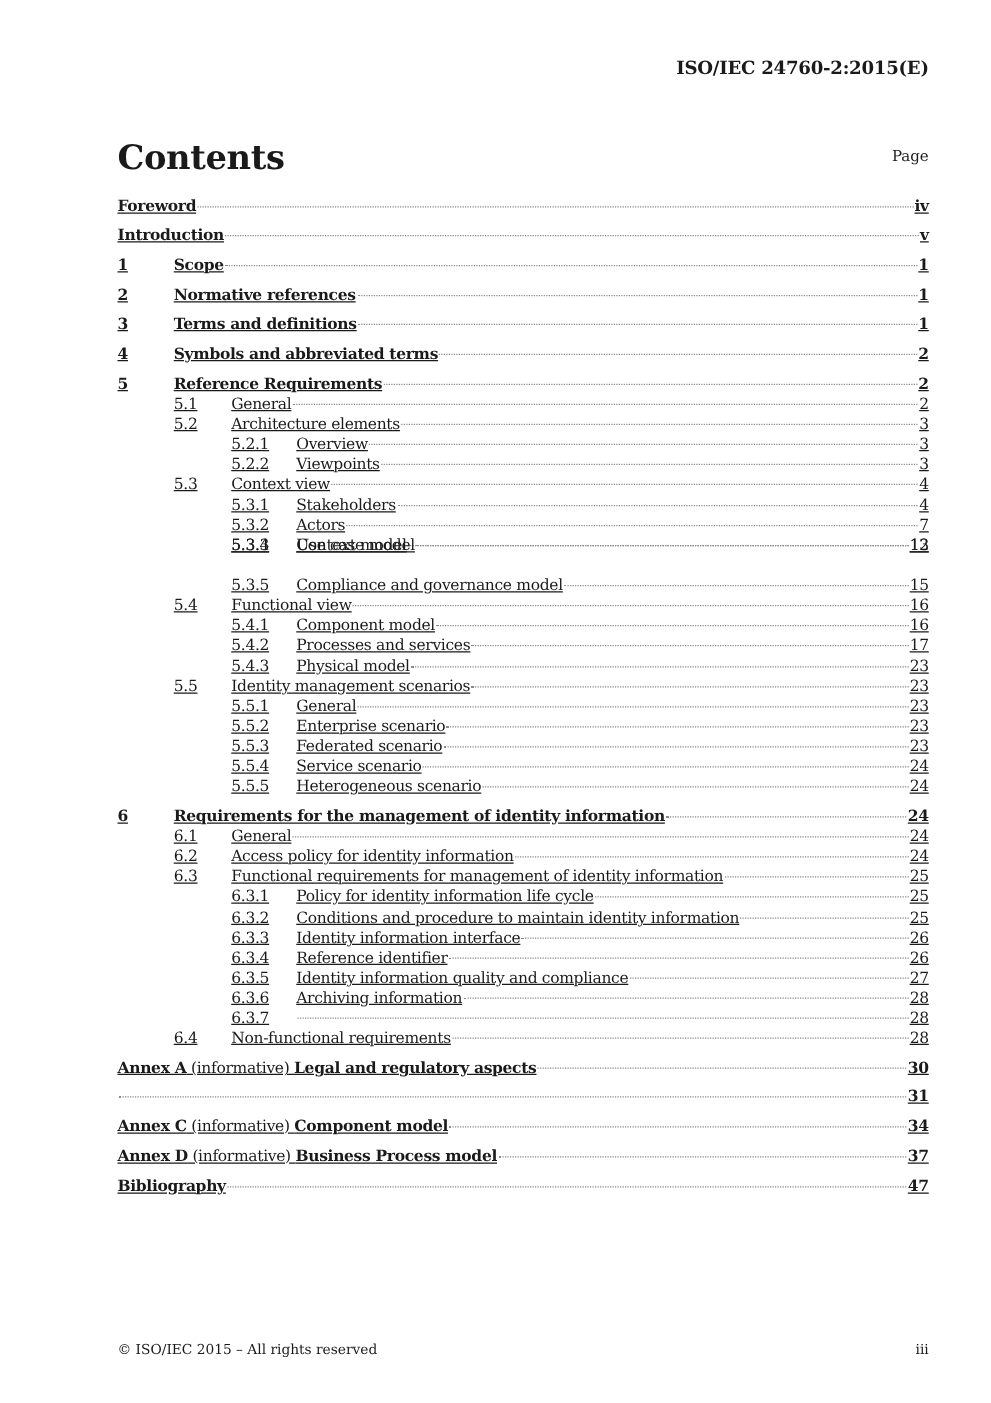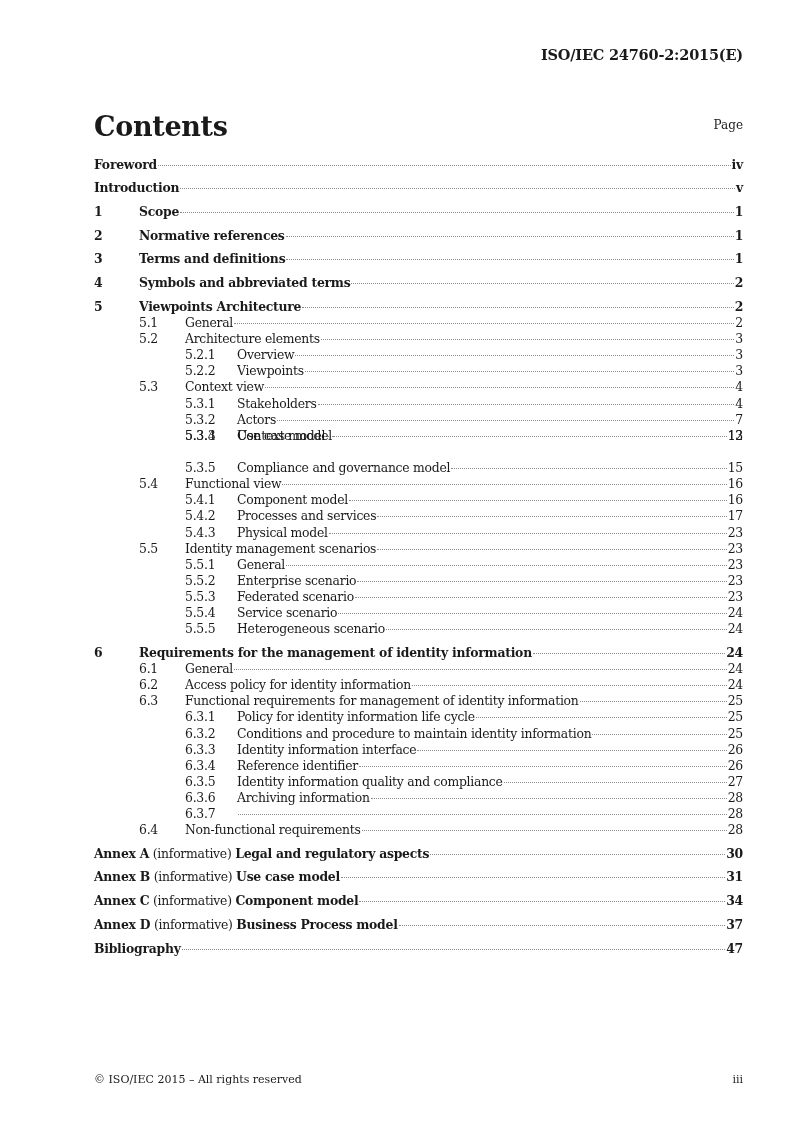--- a/index.html
+++ b/index.html
@@ -5,21 +5,21 @@
   html, body { margin: 0; padding: 0; background: #ffffff; }
   body { width: 793px; height: 1122px; position: relative; overflow: hidden;
          font-family: "DejaVu Serif", "Liberation Serif", serif; color: #1a1a1a; }
   .header-code { position: absolute; top: 46px; right: 50px; font-weight: bold;
          font-size: 14.5px; letter-spacing: -0.2px; }
   .contents-title { position: absolute; top: 111px; left: 94px; font-size: 27px;
          font-weight: bold; letter-spacing: -0.3px; }
   .page-label { position: absolute; top: 118px; right: 50px; font-size: 12px; }
   .toc { position: absolute; left: 94px; width: 649px; top: 0; }
   .row { position: absolute; left: 0; width: 649px; display: flex; align-items: baseline;
-         font-size: 12.4px; line-height: 16px; height: 16px; white-space: nowrap; letter-spacing: -0.25px; }
+         font-size: 12.4px; line-height: 16px; height: 16px; white-space: nowrap; letter-spacing: -0.25px; text-decoration: underline; }
   .row.bold { font-weight: bold; }
   .row .num { display: inline-block; flex: 0 0 auto; }
   .row .title { flex: 0 0 auto; }
   .row .title .norm { font-weight: normal; }
   .row .leader { flex: 1 1 auto; border-bottom: 1px dotted #8a8a8a; margin: 0 1px; height: 0; position: relative; top: -3px; }
   .row .pg { flex: 0 0 auto; text-align: right; }
   .lvl1 .num { width: 45px; }
   .lvl2 { padding-left: 45px; width: 604px; }
   .lvl2 .num { width: 46px; }
   .lvl3 { padding-left: 91px; width: 558px; }
@@ -64,21 +64,21 @@
       <span class="pg">1</span>
     </div>
     <div class="row lvl1 bold" style="top: 275px;">
       <span class="num">4</span>
       <span class="title"><span>Symbols and abbreviated terms</span></span>
       <span class="leader"></span>
       <span class="pg">2</span>
     </div>
     <div class="row lvl1 bold" style="top: 299px;">
       <span class="num">5</span>
-      <span class="title"><span>Viewpoints Architecture</span></span>
+      <span class="title"><span>Reference Requirements</span></span>
       <span class="leader"></span>
       <span class="pg">2</span>
     </div>
     <div class="row lvl2" style="top: 315px;">
       <span class="num">5.1</span>
       <span class="title"><span>General</span></span>
       <span class="leader"></span>
       <span class="pg">2</span>
     </div>
     <div class="row lvl2" style="top: 331px;">
@@ -265,21 +265,20 @@
       <span class="title"><span>Non-functional requirements</span></span>
       <span class="leader"></span>
       <span class="pg">28</span>
     </div>
     <div class="row lvl0 bold" style="top: 846px;">
       <span class="title"><span>Annex A</span><span class="norm" style="white-space: pre;"> (informative) </span><span>Legal and regulatory aspects</span></span>
       <span class="leader"></span>
       <span class="pg">30</span>
     </div>
     <div class="row lvl0 bold" style="top: 869px;">
-      <span class="title"><span>Annex B</span><span class="norm" style="white-space: pre;"> (informative) </span><span>Use case model</span></span>
       <span class="leader"></span>
       <span class="pg">31</span>
     </div>
     <div class="row lvl0 bold" style="top: 893px;">
       <span class="title"><span>Annex C</span><span class="norm" style="white-space: pre;"> (informative) </span><span>Component model</span></span>
       <span class="leader"></span>
       <span class="pg">34</span>
     </div>
     <div class="row lvl0 bold" style="top: 917px;">
       <span class="title"><span>Annex D</span><span class="norm" style="white-space: pre;"> (informative) </span><span>Business Process model</span></span>

